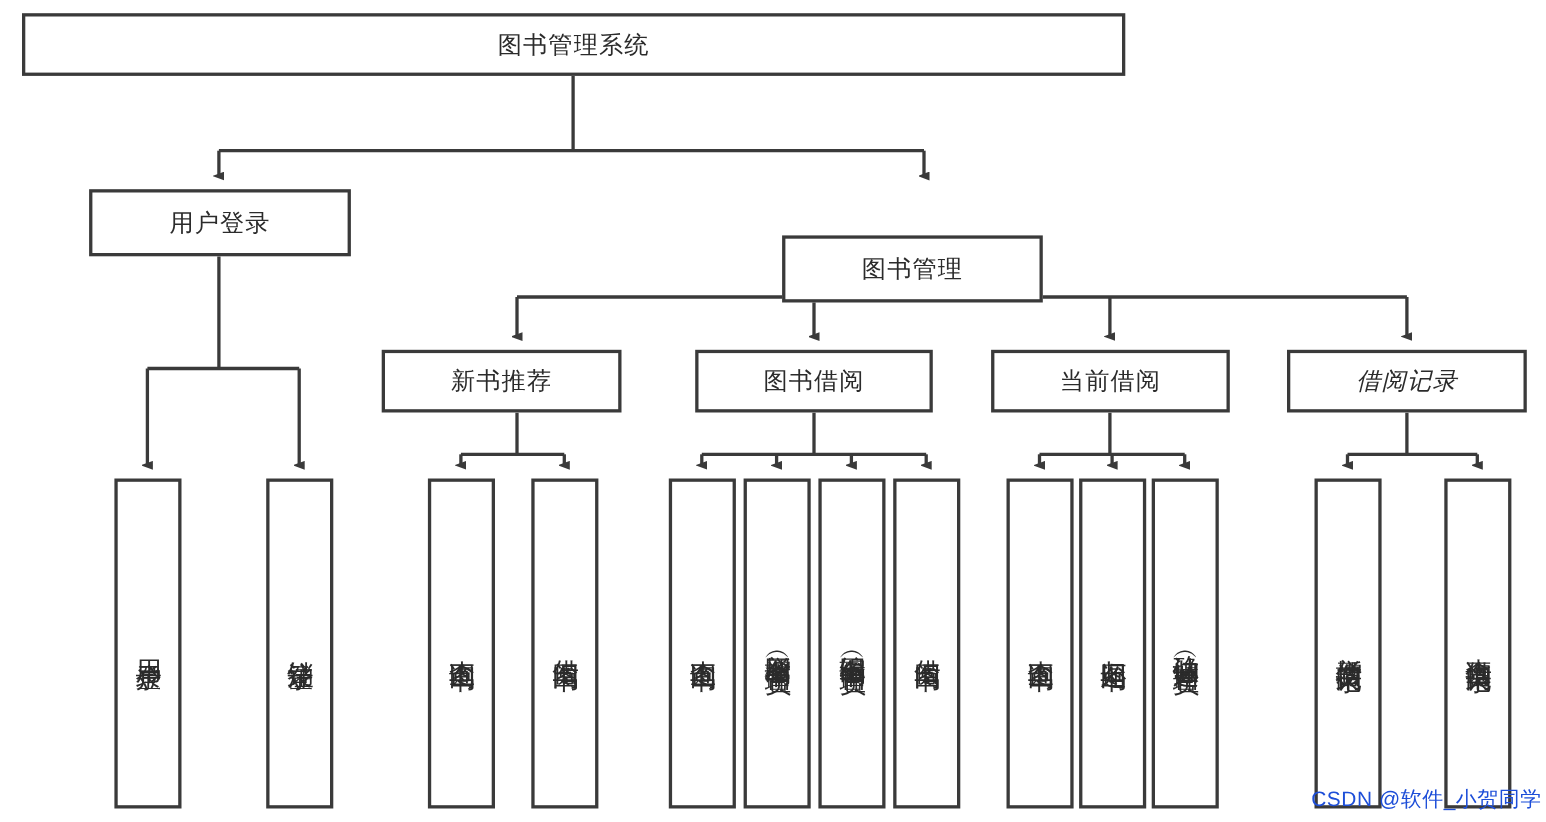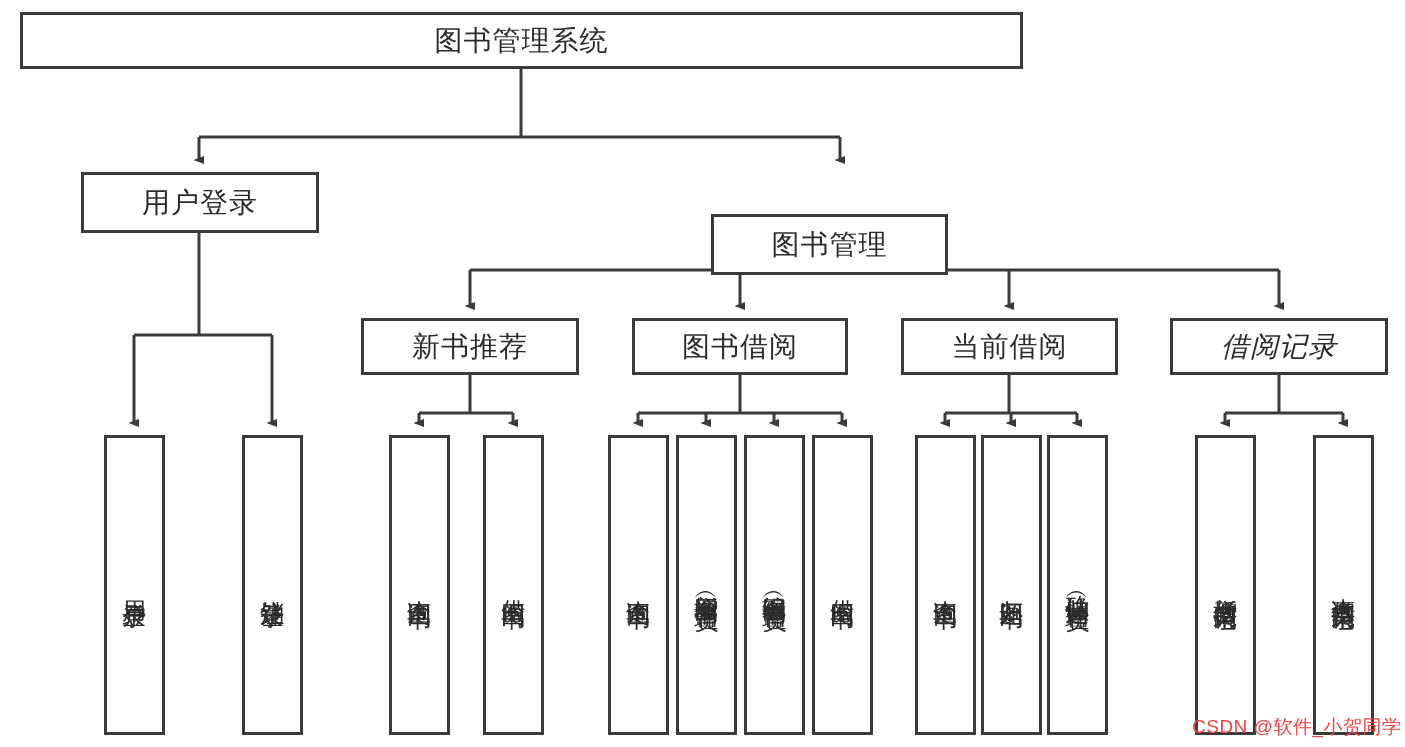--- a/index.html
+++ b/index.html
@@ -29,42 +29,42 @@
     position: absolute;
     box-sizing: border-box;
     background: #ffffff;
     border: 3px solid #3a3a3a;
     display: flex;
     align-items: center;
     justify-content: center;
     color: #2b2b2b;
   }
   .node.horizontal {
-    font-size: 28px;
+    font-size: 22px;
     letter-spacing: 1px;
   }
   .node.vertical {
     writing-mode: vertical-rl;
     text-orientation: upright;
     font-size: 24px;
     line-height: 1.06;
     letter-spacing: 2px;
     padding: 4px 0;
     text-align: center;
   }
   .node.vertical .label {
     writing-mode: vertical-rl;
     text-orientation: upright;
     display: block;
     white-space: nowrap;
   }
   .watermark {
     position: absolute;
     font-size: 19px;
-    color: #ef4444;
+    color: #1d4ed8;
     white-space: nowrap;
     letter-spacing: 0.5px;
   }
 </style>
 </head>
 <body>
 
 <div id="diagram-root">
 
   <svg class="edges" viewBox="0 0 1405 747" xmlns="http://www.w3.org/2000/svg">
@@ -121,21 +121,21 @@
     <span class="label">图书管理系统</span>
   </div>
 
   <div class="node horizontal" style="left:81px; top:172px; width:238px; height:61px;">
     <span class="label">用户登录</span>
   </div>
   <div class="node horizontal" style="left:711px; top:172px; width:237px; height:61px;margin-top:42px;">
     <span class="label">图书管理</span>
   </div>
 
-  <div class="node horizontal" style="left:361px; top:318px; width:218px; height:57px;">
+  <div class="node horizontal" style="left:347px; top:318px; width:218px; height:57px;">
     <span class="label">新书推荐</span>
   </div>
   <div class="node horizontal" style="left:901px; top:318px; width:217px; height:57px;">
     <span class="label">当前借阅</span>
   </div>
   <div class="node horizontal" style="left:632px; top:318px; width:216px; height:57px;">
     <span class="label">图书借阅</span>
   </div>
   <div class="node horizontal" style="left:1170px; top:318px; width:218px; height:57px;font-style:italic;">
     <span class="label">借阅记录</span>

